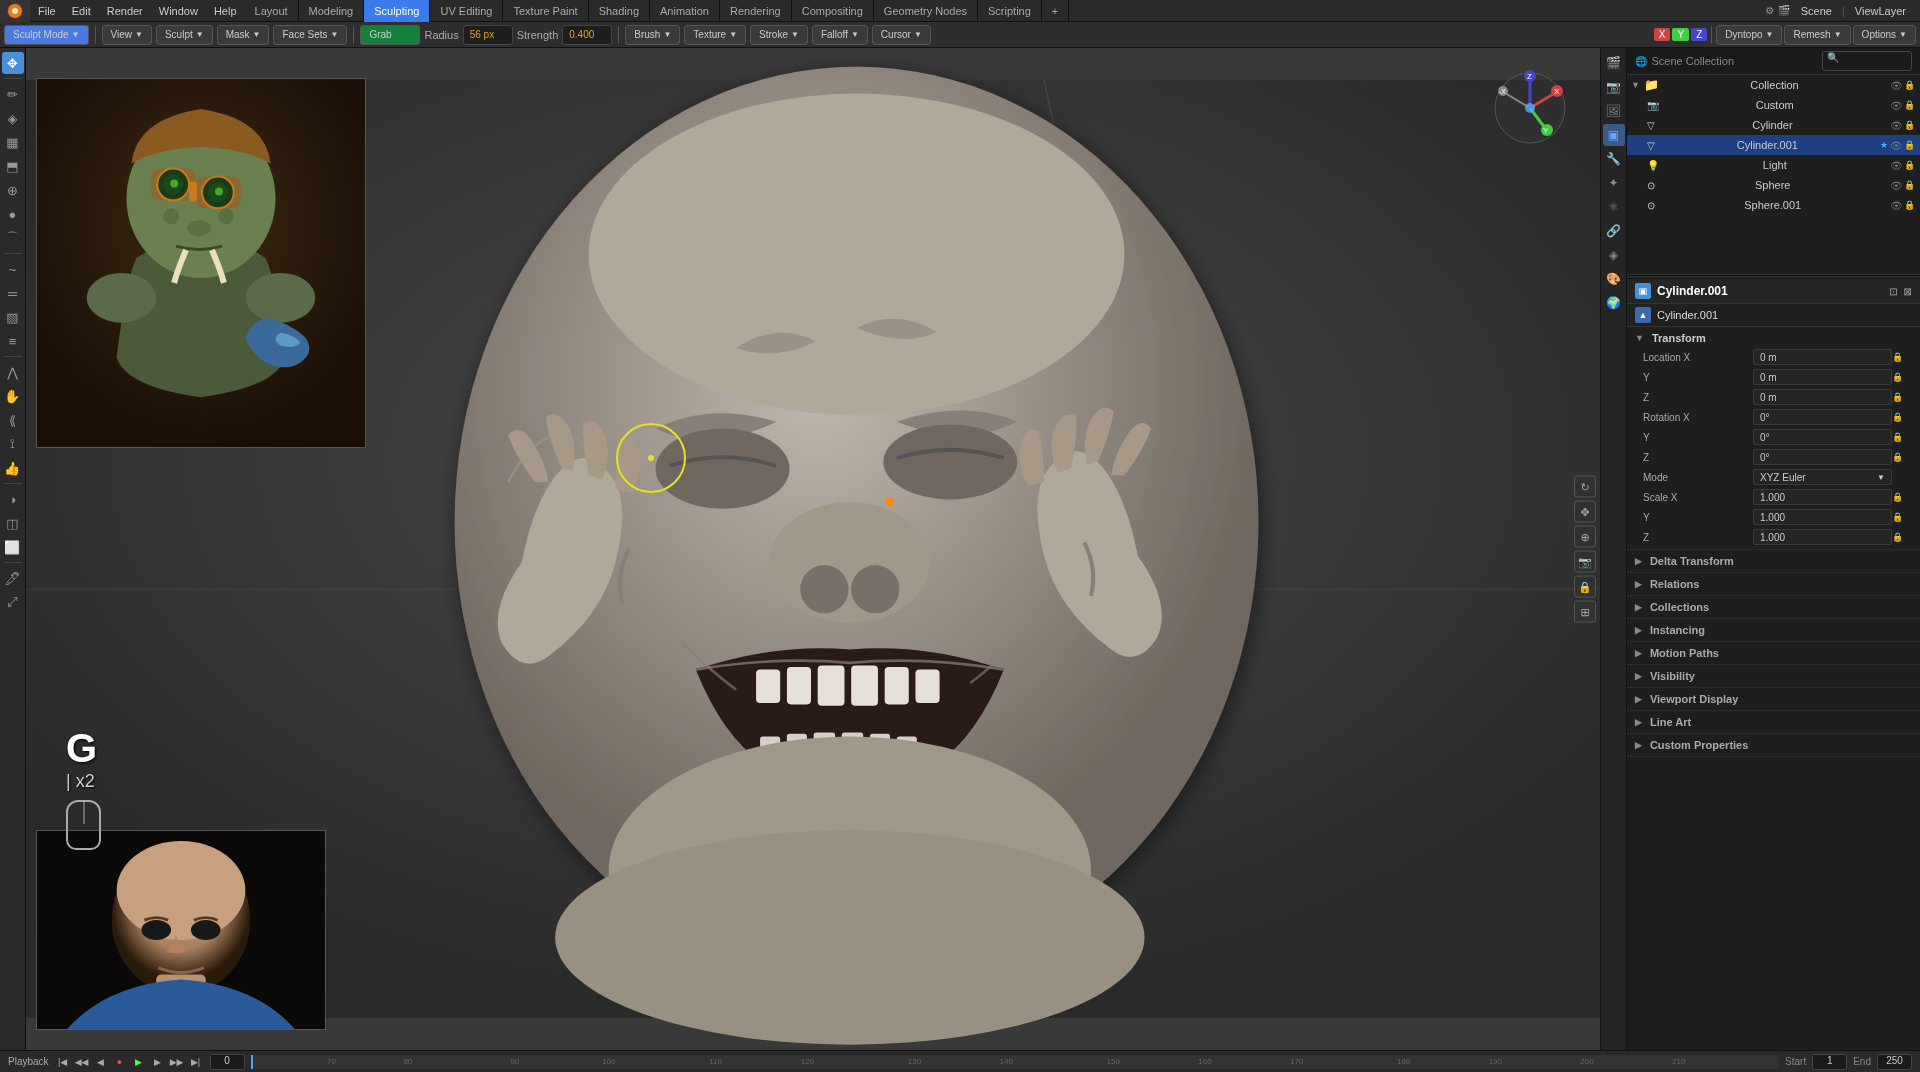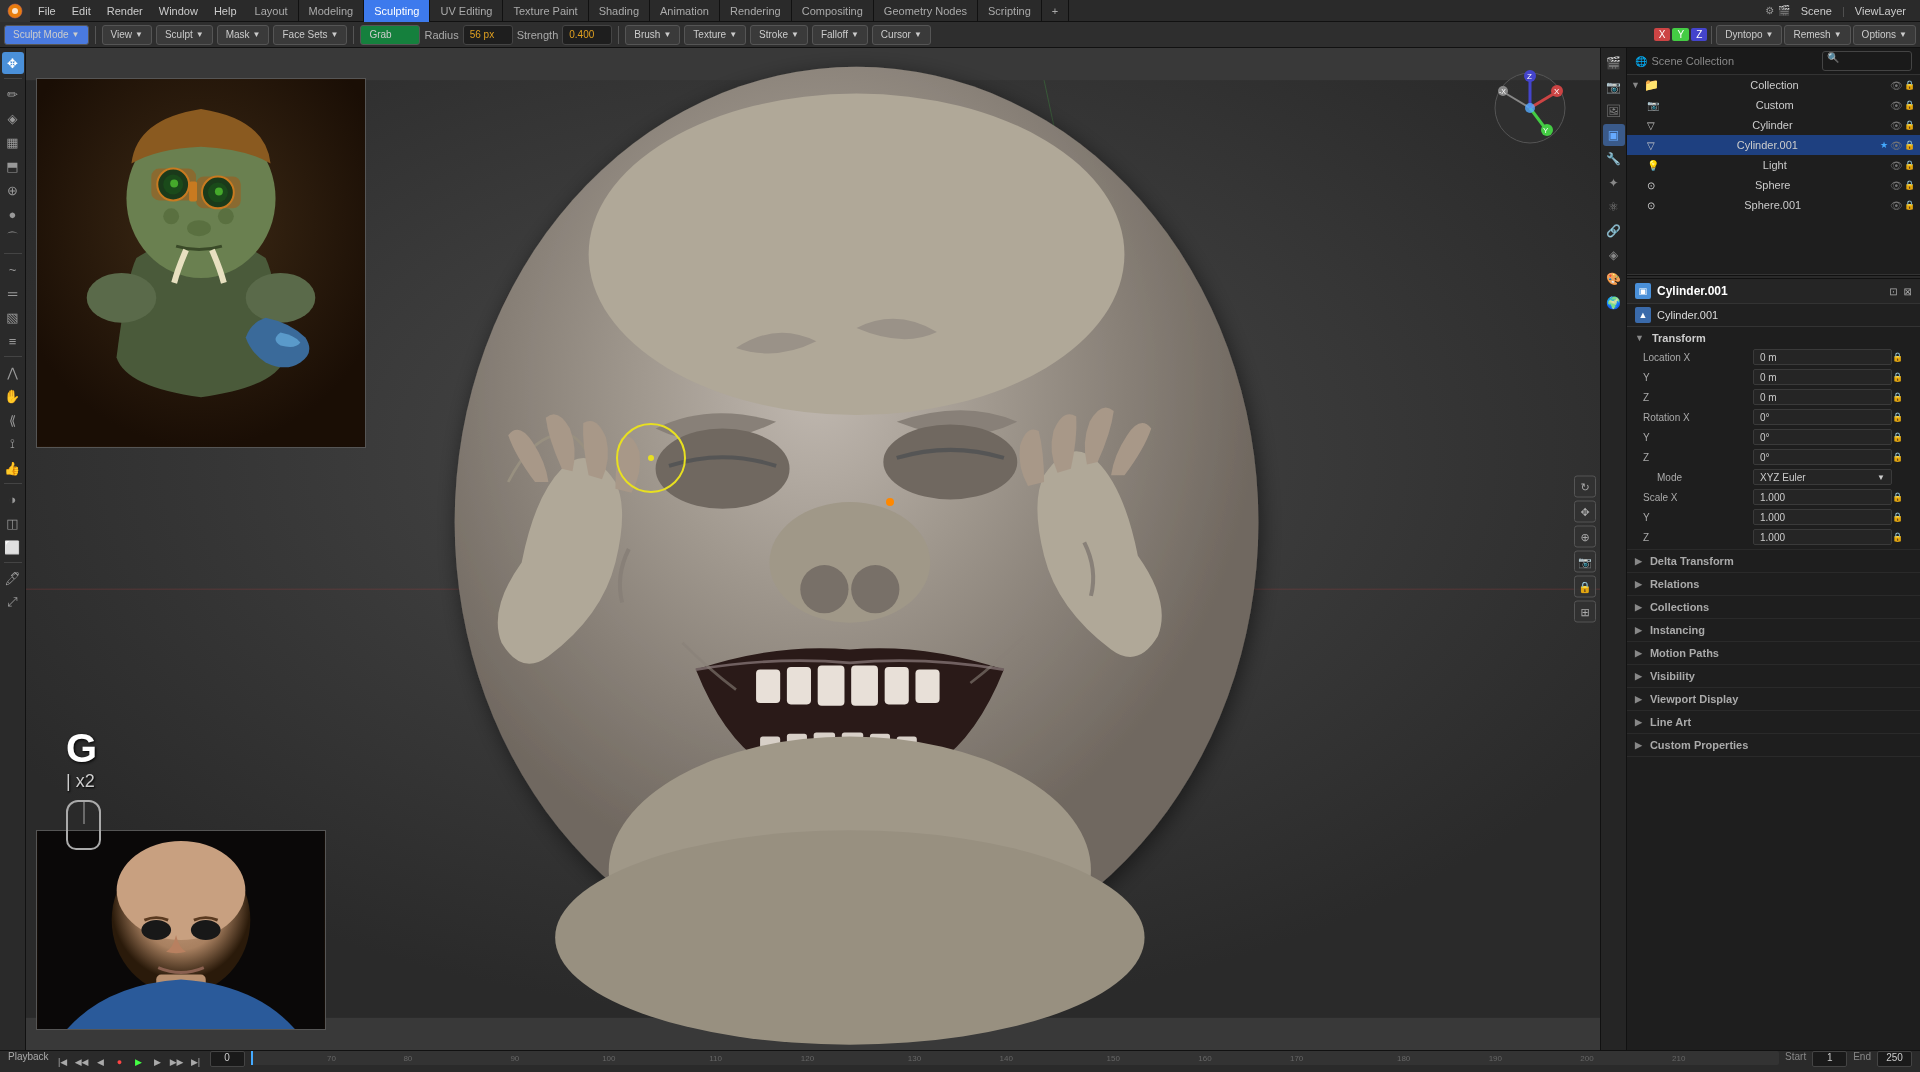--- a/index.html
+++ b/index.html
@@ -404,20 +404,21 @@
       color: #aaa;
     }
 
     
     #timeline {
       width: 100%;
       height: 22px;
       background: #2a2a2a;
       border-top: 1px solid #111;
       display: flex;
+      align-items: center;
       padding: 0 8px;
       gap: 6px;
     }
     .timeline-label {
       font-size: 10px;
       color: #aaa;
     }
     .timeline-controls {
       display: flex;
       gap: 3px;
@@ -1118,21 +1119,21 @@
             </div>
             <div class="prop-row-2col">
               <span style="font-size:10px;color:#aaa;">Z</span>
               <div class="field-gray">
                 <span>0°</span>
               </div>
               <span class="lock-icon">🔒</span>
             </div>
 
             <div class="prop-row-2col">
-              <span style="font-size:10px;color:#aaa;margin-left:14px;">Mode</span>
+              <span style="font-size:10px;color:#aaa;">Mode</span>
               <div class="field-gray" style="justify-content:space-between;">
                 <span>XYZ Euler</span>
                 <span style="font-size:8px">▼</span>
               </div>
               <span></span>
             </div>
 
             <div class="prop-row-2col">
               <span style="font-size:10px;color:#aaa;">Scale X</span>
               <div class="field-gray">

